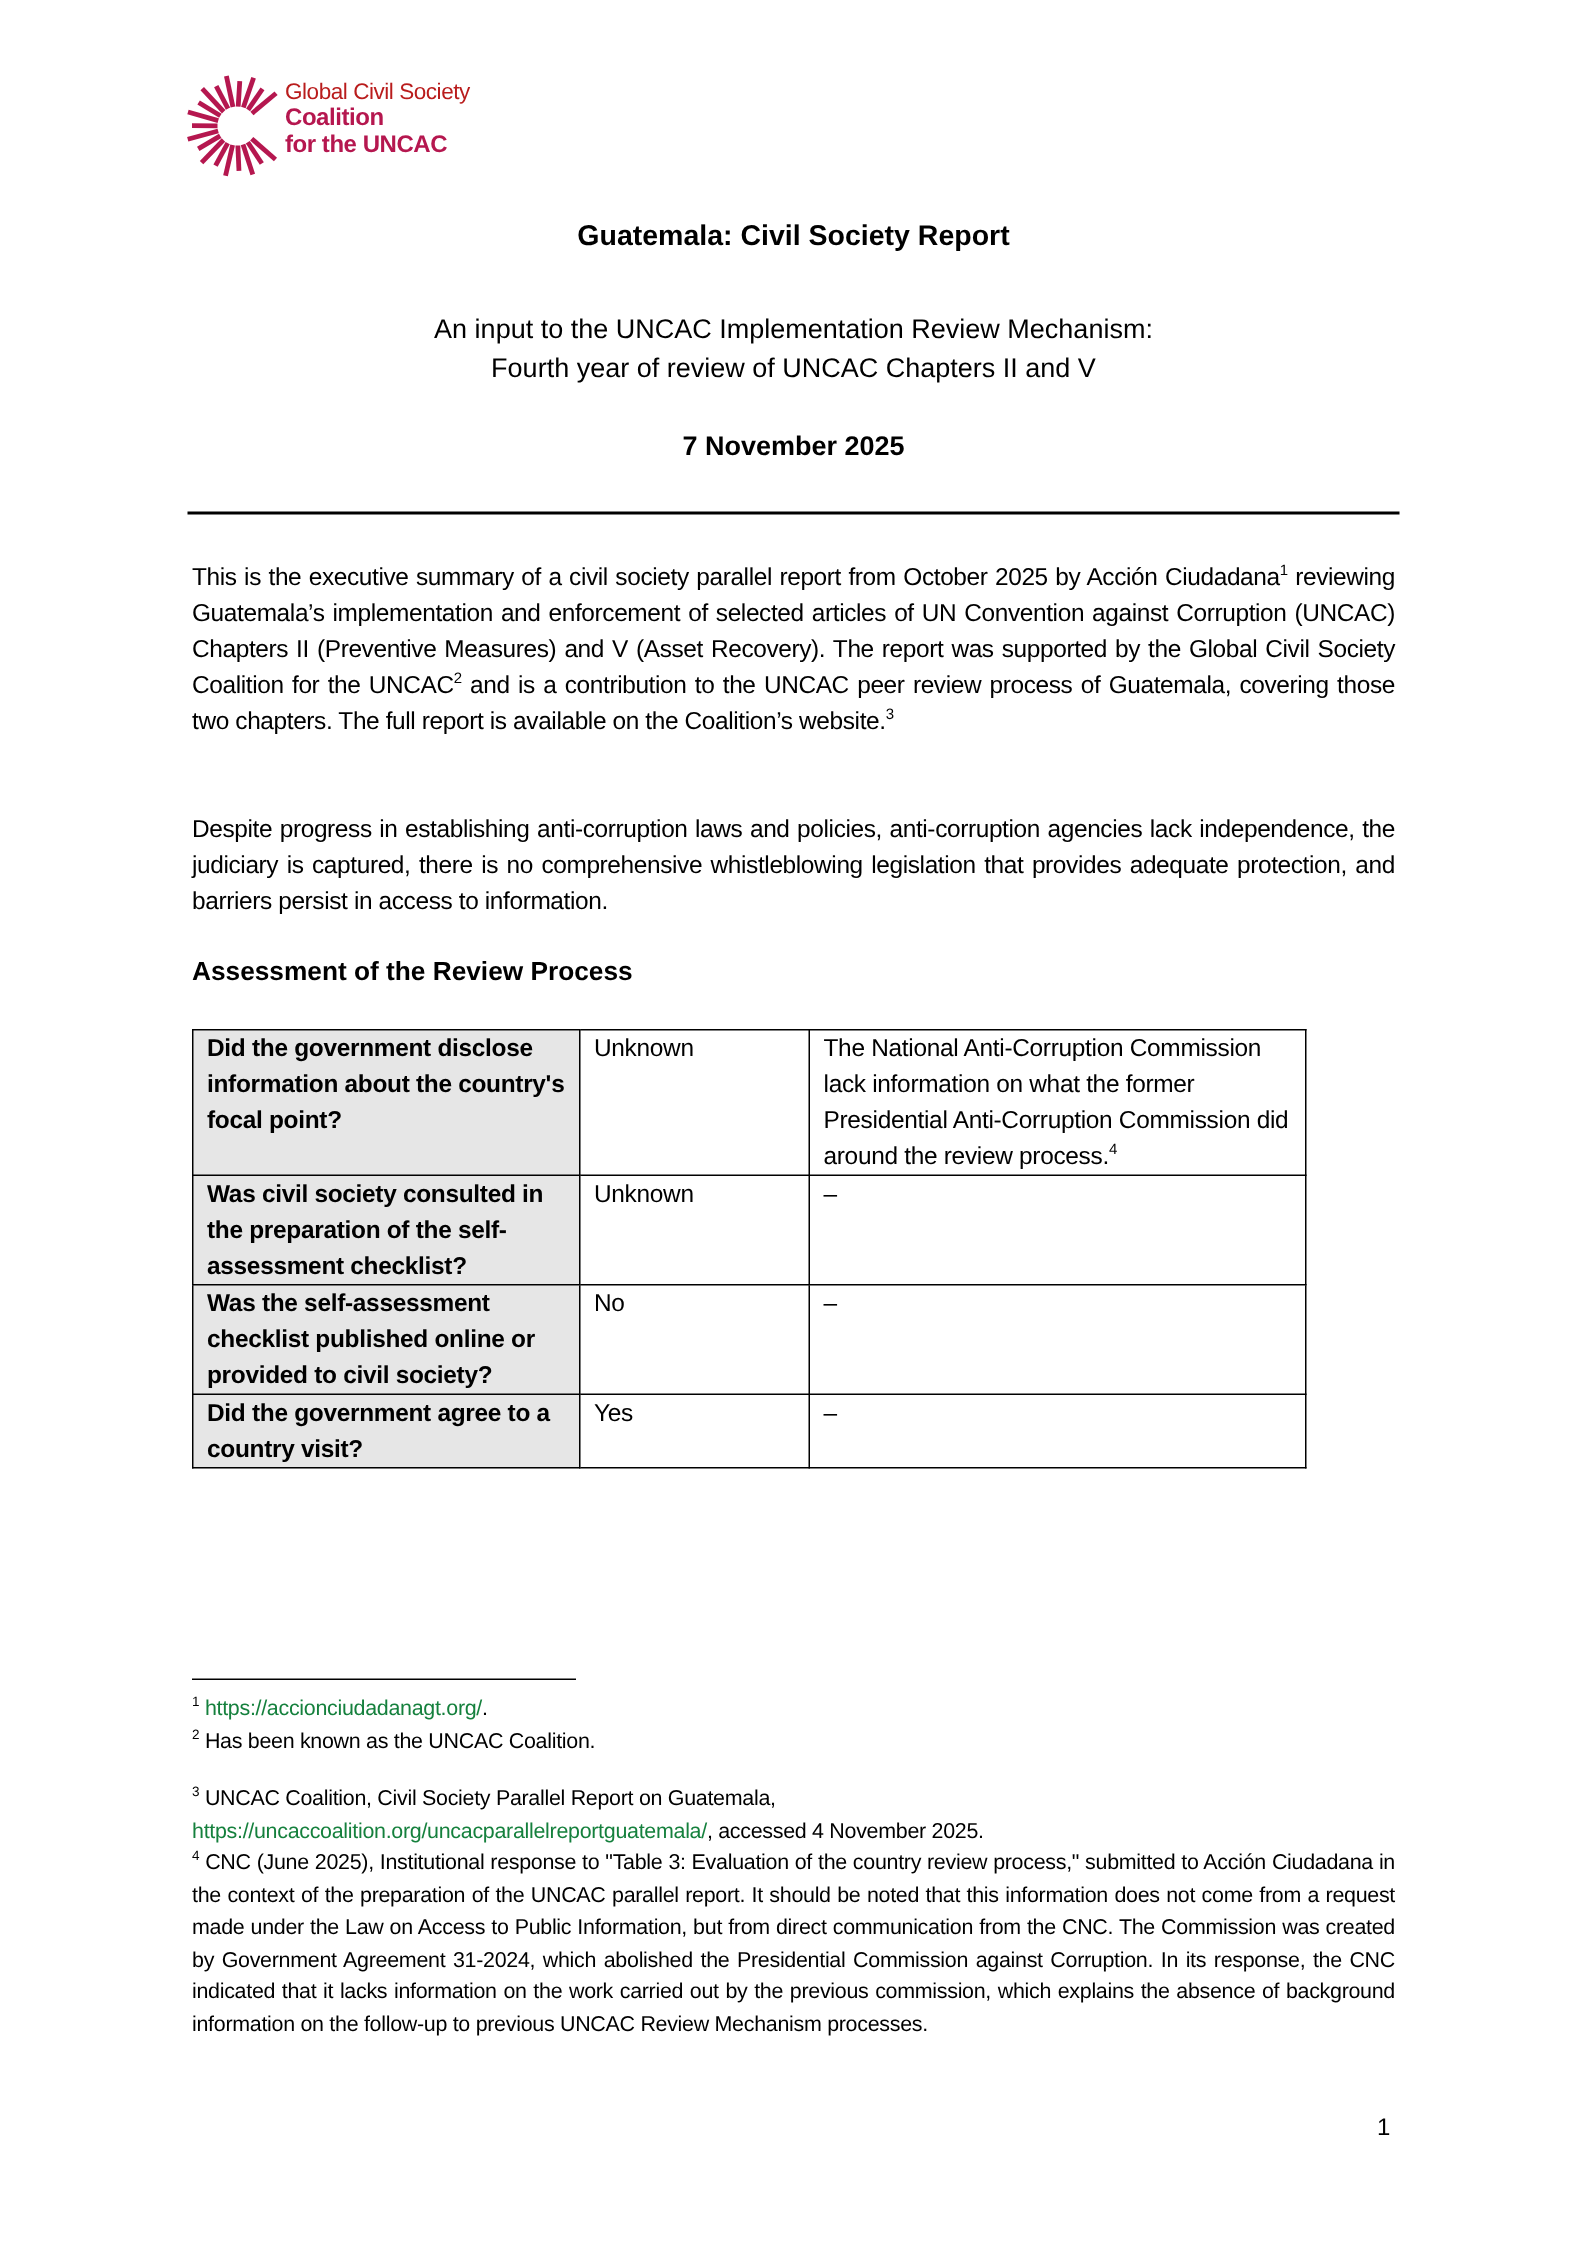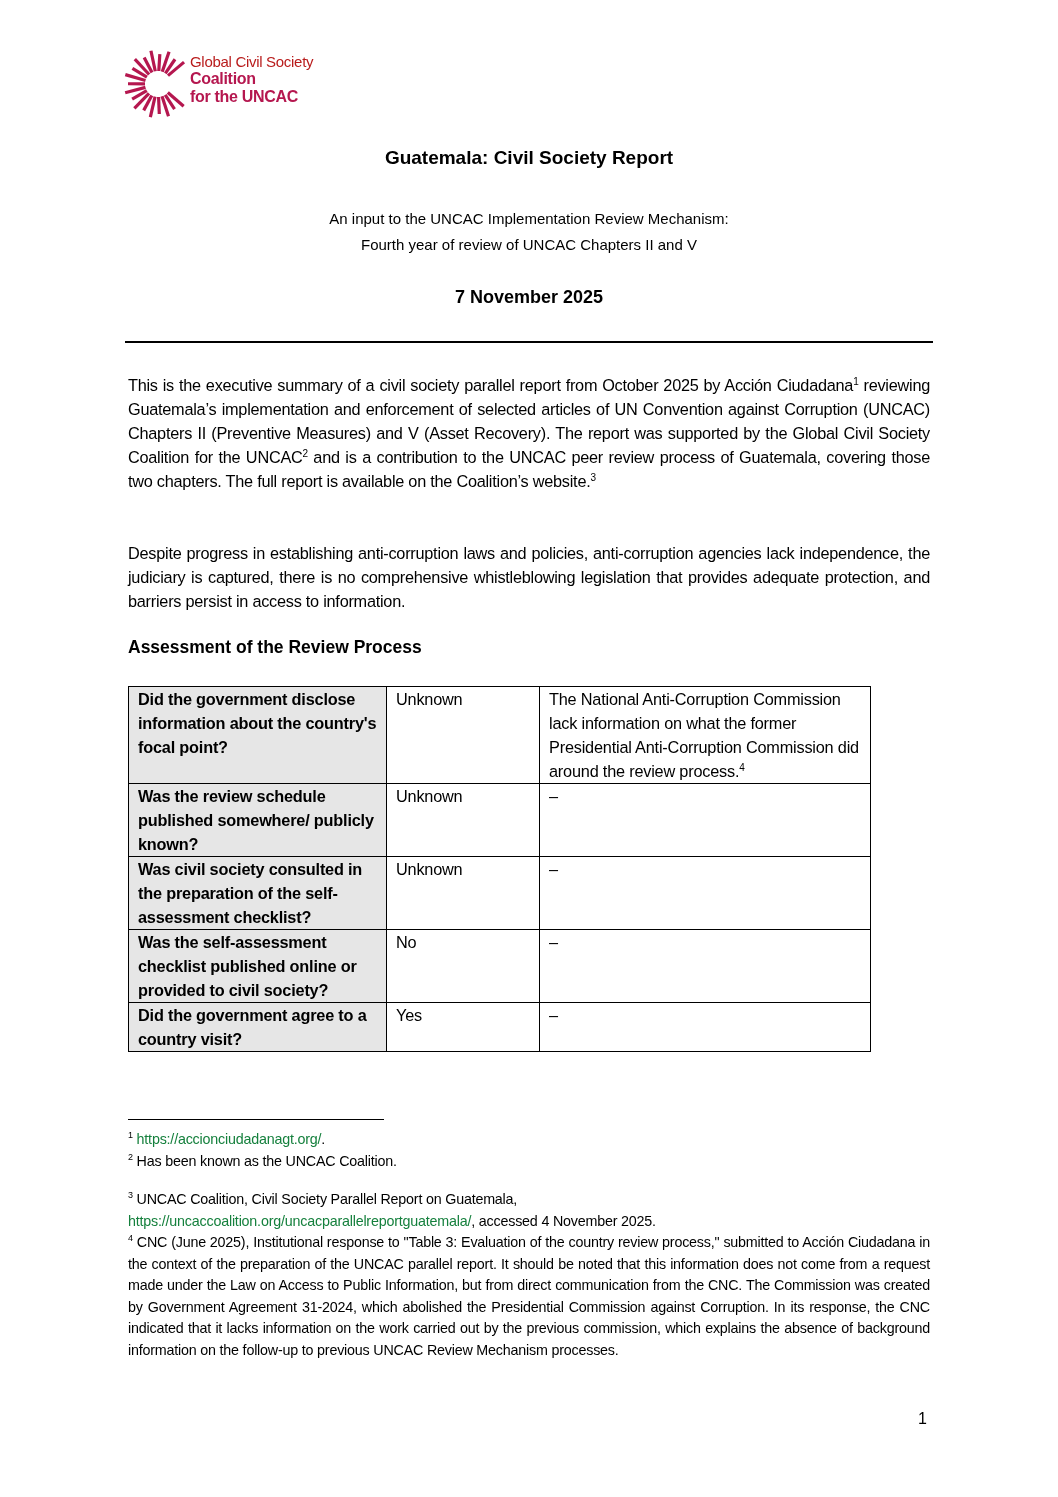--- a/index.html
+++ b/index.html
@@ -5,21 +5,21 @@
   html, body { margin: 0; padding: 0; background: #ffffff; }
   body { width: 1058px; height: 1497px; position: relative; overflow: hidden;
          font-family: "Liberation Sans", sans-serif; color: #000; }
   .logo { position: absolute; left: 122px; top: 44px; width: 220px; height: 80px; }
   .logo-text { position: absolute; left: 68px; top: 10px; line-height: 1; }
   .logo-line1 { font-size: 15px; color: #b91c1c; letter-spacing: -0.3px; }
   .logo-line2, .logo-line3 { font-size: 16px; font-weight: bold; color: #b5174f; margin-top: 2px; letter-spacing: -0.3px; }
   .title { position: absolute; left: 0; width: 1058px; text-align: center; top: 147px;
            font-size: 19px; font-weight: bold; }
   .subtitle { position: absolute; left: 0; width: 1058px; text-align: center; top: 206px;
-              font-size: 15px; line-height: 26px; }
+              font-size: 18px; line-height: 26px; }
   .date { position: absolute; left: 0; width: 1058px; text-align: center; top: 287px;
           font-size: 18px; font-weight: bold; }
   .rule { position: absolute; left: 125px; width: 808px; top: 341px; height: 0; border-top: 2px solid #000; }
   .para { position: absolute; left: 128px; width: 802px; font-size: 16.3px; line-height: 24px;
           text-align: justify; letter-spacing: -0.25px; }
   .p1 { top: 373px; }
   .p2 { top: 541px; }
   sup { font-size: 10px; line-height: 0; vertical-align: super; }
   .section-heading { position: absolute; left: 128px; top: 637px; font-size: 17.5px; font-weight: bold; }
   table.review { position: absolute; left: 128px; top: 686px; width: 743px; border-collapse: collapse;
@@ -85,25 +85,20 @@
 <div class="section-heading">Assessment of the Review Process</div>
 
 <table class="review">
   <tbody id="review-body">
       <tr>
         <td class="q">Did the government disclose information about the country's focal point?</td>
         <td class="a">Unknown</td>
         <td class="c"><span>The National Anti-Corruption Commission lack information on what the former Presidential Anti-Corruption Commission did around the review process.</span><sup>4</sup></td>
       </tr>
       <tr>
-        <td class="q">Was the review schedule published somewhere/ publicly known?</td>
-        <td class="a">Unknown</td>
-        <td class="c"><span>–</span></td>
-      </tr>
-      <tr>
         <td class="q">Was civil society consulted in the preparation of the self-assessment checklist?</td>
         <td class="a">Unknown</td>
         <td class="c"><span>–</span></td>
       </tr>
       <tr>
         <td class="q">Was the self-assessment checklist published online or provided to civil society?</td>
         <td class="a">No</td>
         <td class="c"><span>–</span></td>
       </tr>
       <tr>

